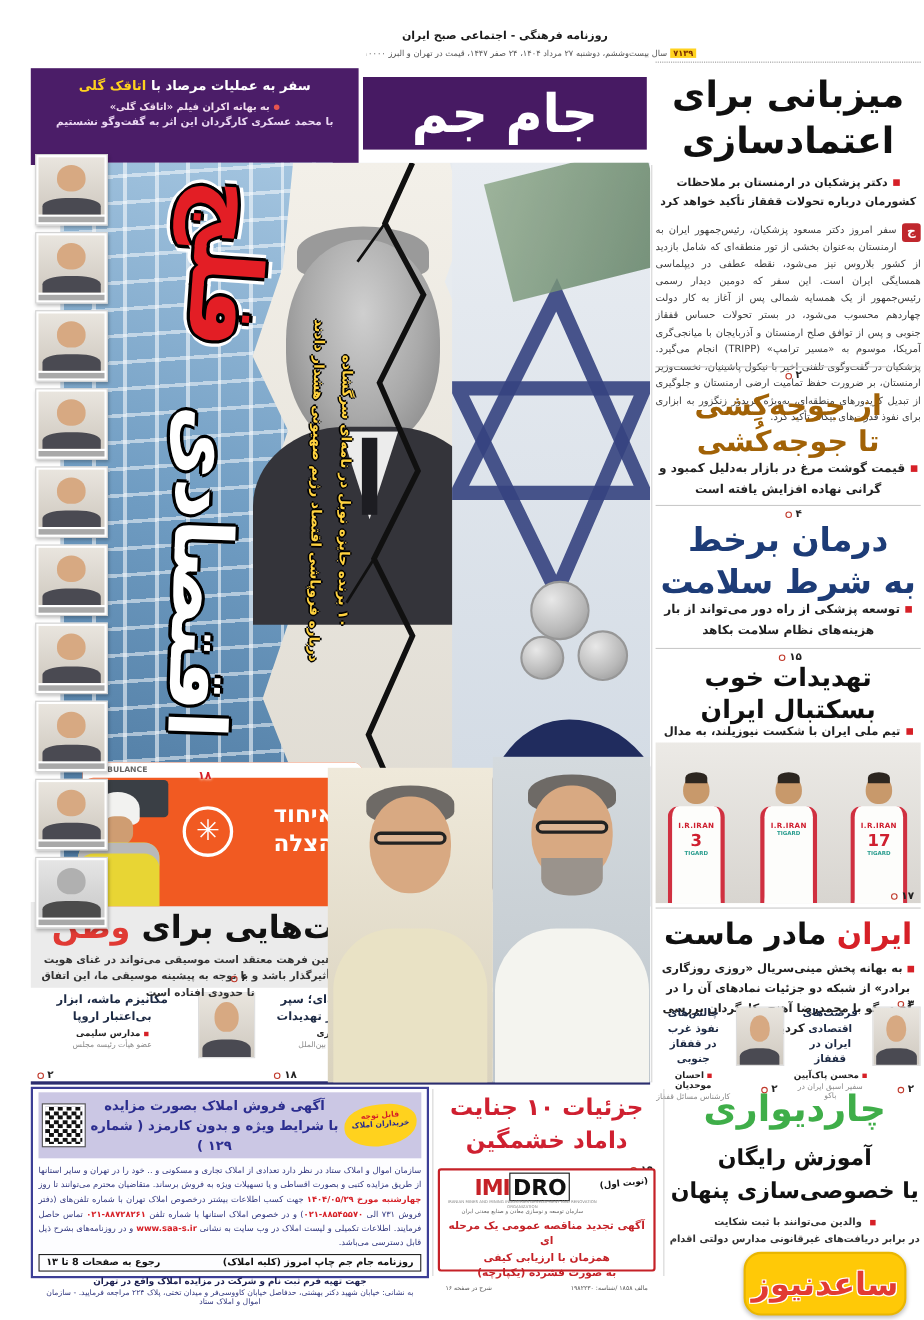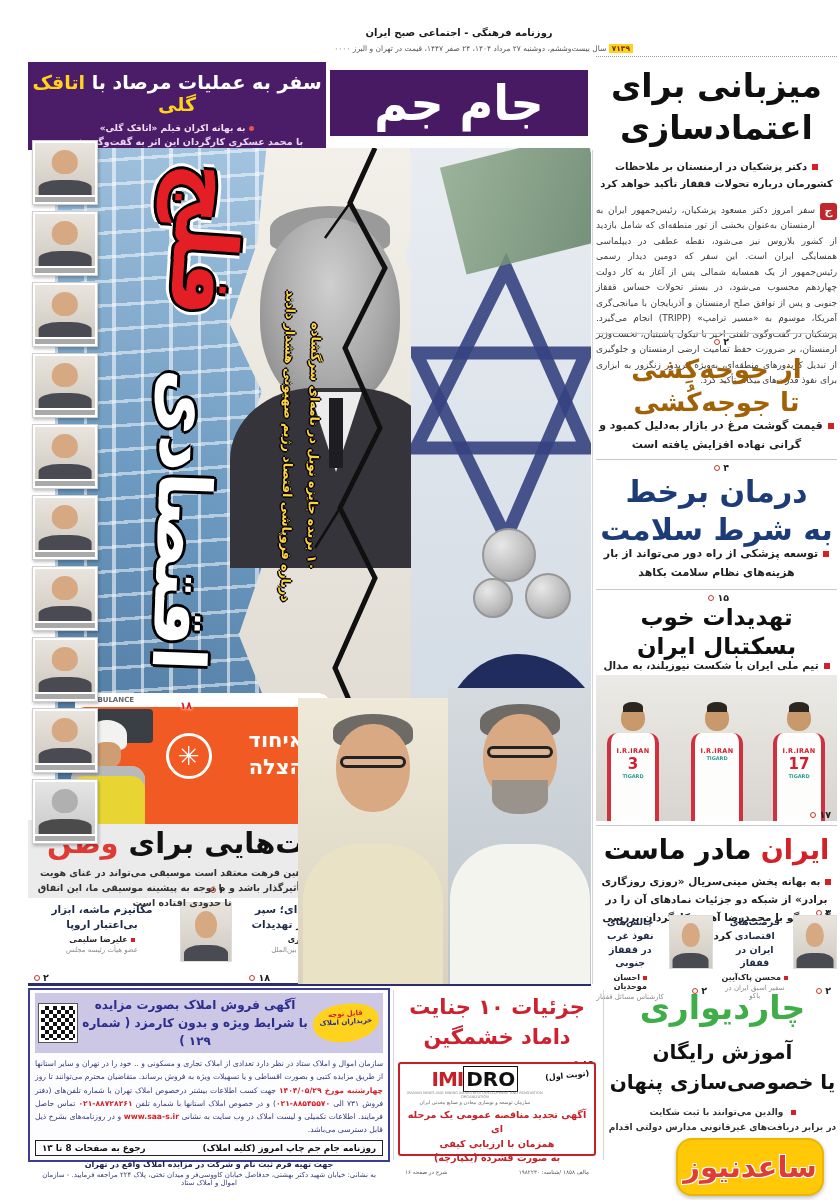--- a/index.html
+++ b/index.html
@@ -7,21 +7,21 @@
   body { font-family:"DejaVu Sans", sans-serif; direction:rtl; }
   .page { position:relative; width:840px; height:1200px; background:#fff; overflow:hidden; margin:0 auto; }
 
   
   .tagline { position:absolute; top:27px; left:330px; width:258px; text-align:center; font-size:10px; font-weight:bold; color:#1a1a1a; }
   .dateline { position:absolute; top:44px; left:333px; width:300px; text-align:left; font-size:7.5px; color:#555; white-space:nowrap; overflow:hidden; direction:rtl; }
   .issue-badge { background:#ffd21e; color:#7a2d00; font-weight:bold; padding:0 3px; }
   .logo-box { position:absolute; top:70px; left:330px; width:258px; height:66px; background:#471a63; display:flex; align-items:center; justify-content:center; }
   .logo-text { color:#fff; font-size:46px; font-weight:bold; letter-spacing:2px; transform:scaleY(1.05); }
   .promo-box { position:absolute; top:62px; left:28px; width:298px; height:88px; background:#4b1d68; color:#fff; text-align:center; padding-top:9px; }
-  .promo-title { font-size:19px; font-weight:bold; }
+  .promo-title { font-size:12px; font-weight:bold; }
   .promo-title .hl { color:#ffd21e; }
   .promo-l1 { margin-top:8px; font-size:9px; color:#f3dff0; font-weight:bold; }
   .promo-l1::before { content:""; display:inline-block; width:5px; height:5px; background:#e8554f; border-radius:50%; margin-left:4px; vertical-align:middle; }
   .promo-l2 { margin-top:3px; font-size:9.5px; color:#ead6f2; font-weight:bold; }
   .promo-page { position:absolute; top:152px; left:28px; width:298px; text-align:center; font-size:8px; color:#6a3f8a; font-weight:bold; }
 
   
   .pm { display:flex; align-items:center; gap:3px; font-size:9.5px; font-weight:bold; color:#222; }
   .pm .ring { width:6px; height:6px; border:1.5px solid #c0392b; border-radius:50%; display:inline-block; }
 
@@ -459,21 +459,21 @@
         <div class="oped-role">کارشناس ارشد مسائل بین‌الملل</div>
       </div>
     </div>
     <div class="oped">
       <div class="thumb face"></div>
       <div class="txt">
         <div class="oped-title">
           <div>مکانیزم ماشه، ابزار</div>
           <div>بی‌اعتبار اروپا</div>
         </div>
-        <div class="oped-author">علیرضا سلیمی</div>
+        <div class="oped-author">مدارس سلیمی</div>
         <div class="oped-role">عضو هیأت رئیسه مجلس</div>
       </div>
     </div>
   </div>
   <div class="pm lpm-a" style="left:auto;right:570px">
       <span>۱۸</span>
       <span class="ring"></span>
     </div>
   <div class="pm lpm-b" style="left:34px">
       <span>۲</span>

